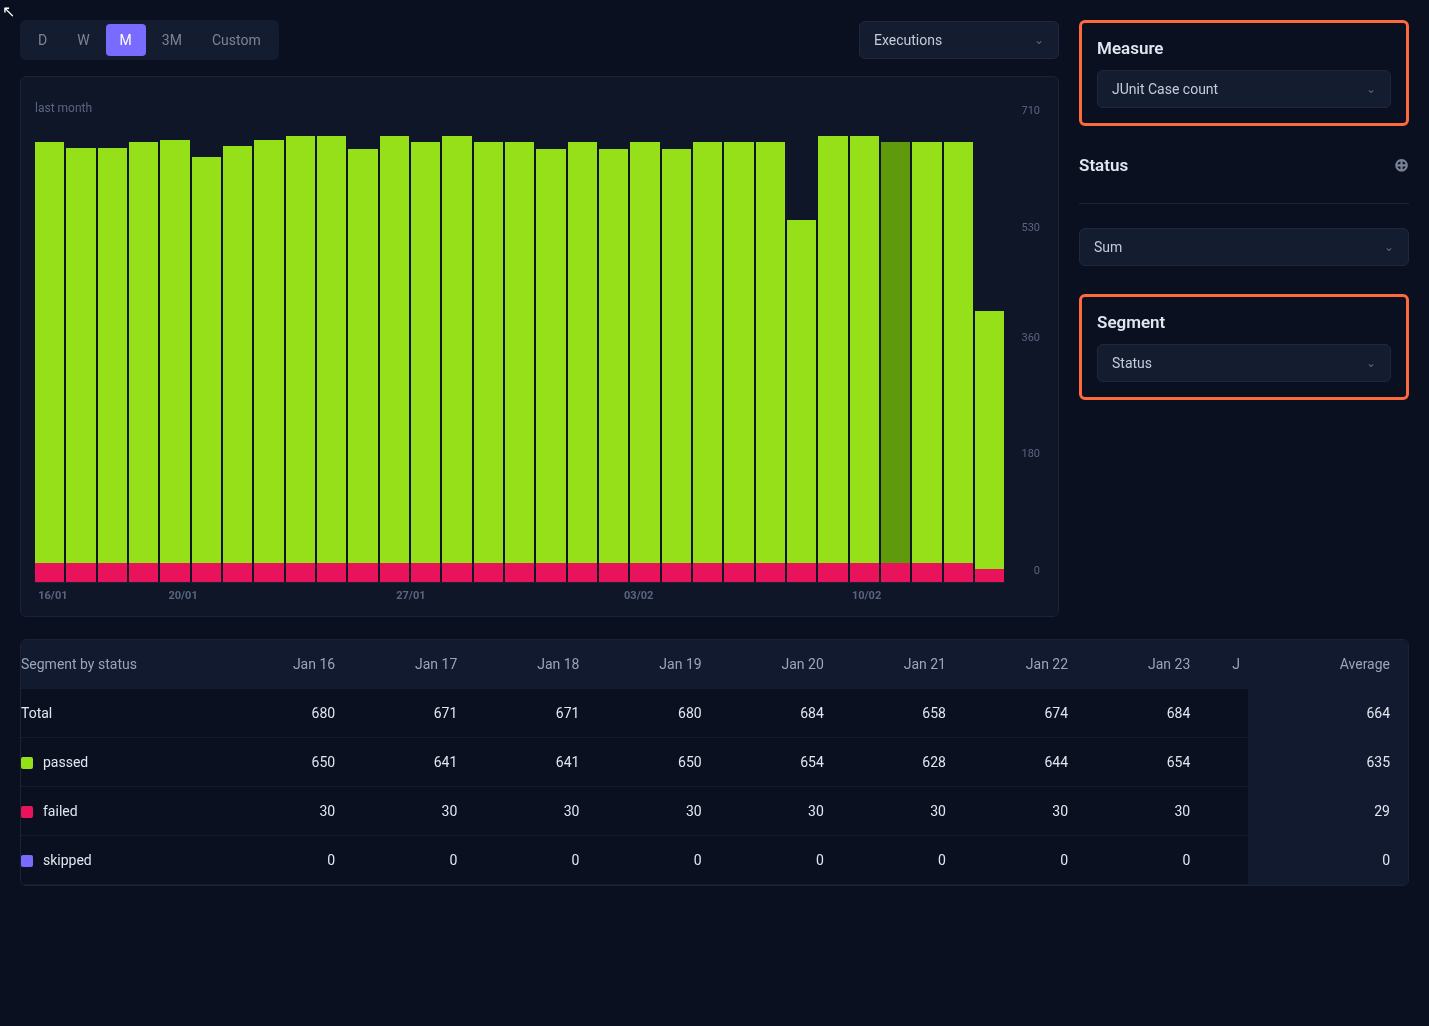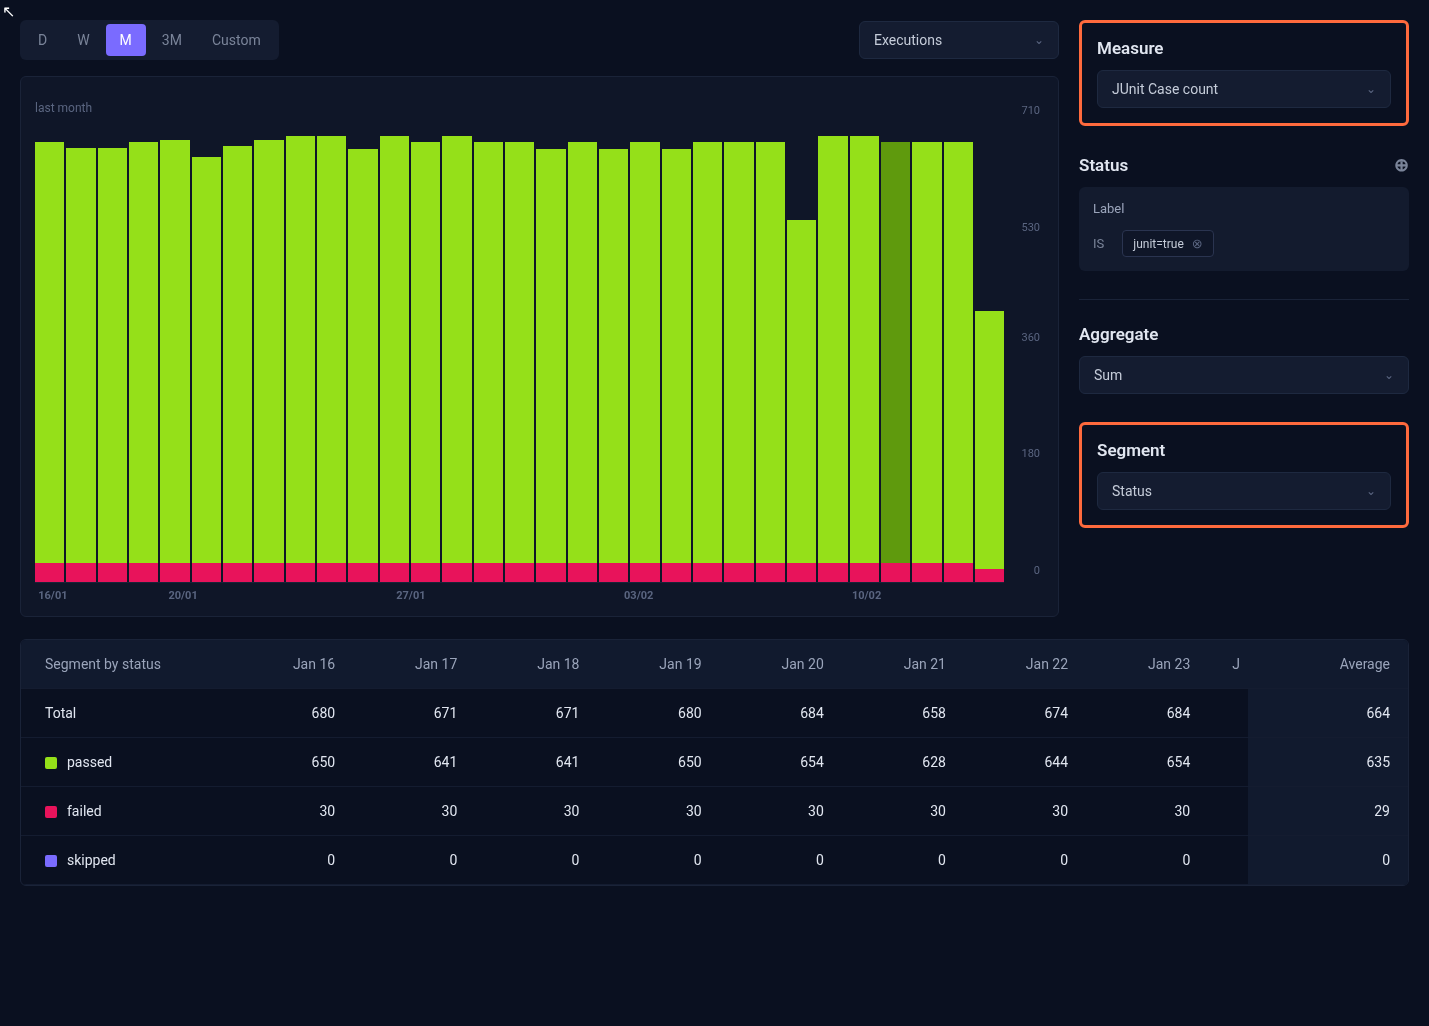--- a/index.html
+++ b/index.html
@@ -62,21 +62,21 @@
   .chip { background: #0f1628; border: 1px solid #2a3450; border-radius: 4px; padding: 5px 10px; font-size: 12px; color: #c5ccd9; display:flex; align-items:center; gap:8px;}
   .chip-x { color: #5a6580; cursor: pointer; font-size: 13px;}
   .plus-icon { color: #7a8499; font-size: 18px; cursor:pointer;}
   .divider { height:1px; background:#1a2338; margin: 0 0 24px 0; }
 
   
   .table-card { margin-top: 22px; background: #0a1020; border: 1px solid #1a2338; border-radius: 6px; overflow: hidden; }
   table { width: 100%; border-collapse: collapse; }
   th, td { padding: 16px 8px; text-align: right; font-size: 14px; border-bottom: 1px solid #141c30;}
   th { background: #111a2e; color: #9aa4ba; font-weight: 400; }
-  th:first-child, td:first-child { text-align: left; padding-left: 24px; width: 200px;}
+  th:first-child, td:first-child { text-align: left; padding-left: 0; width: 200px;}
   th:last-child, td:last-child { padding-right: 18px; background:#111a2e;}
   td { color: #e1e6f0; }
   .swatch { display:inline-block; width:12px; height:12px; border-radius:2px; margin-right:10px; vertical-align:middle;}
   .sw-passed { background:#95e019; }
   .sw-failed { background:#e8135b; }
   .sw-skipped { background:#7a6bff; }
   .cursor { position: absolute; top: 2px; left: 2px; font-size: 16px; color:#fff; pointer-events:none; }
 </style>
 </head>
 <body>
@@ -284,36 +284,25 @@
           <span>JUnit Case count</span>
           <span class="chev">⌄</span>
         </div>
       </div>
 
       <div class="panel">
         <div class="panel-title">
           <span>Status</span>
           <span class="plus-icon">⊕</span>
         </div>
-        <div class="filter-box">
-          <div class="filter-label">Label</div>
-          <div class="filter-row">
-            <span class="filter-is">IS</span>
-            <span class="chip">
-              <span>junit=true</span>
-              <span class="chip-x">⊗</span>
-            </span>
-          </div>
-        </div>
       </div>
 
       <div class="divider"></div>
 
       <div class="panel">
-        <div class="panel-title">Aggregate</div>
         <div class="select">
           <span>Sum</span>
           <span class="chev">⌄</span>
         </div>
       </div>
 
       <div class="panel highlight">
         <div class="panel-title">Segment</div>
         <div class="select">
           <span>Status</span>

